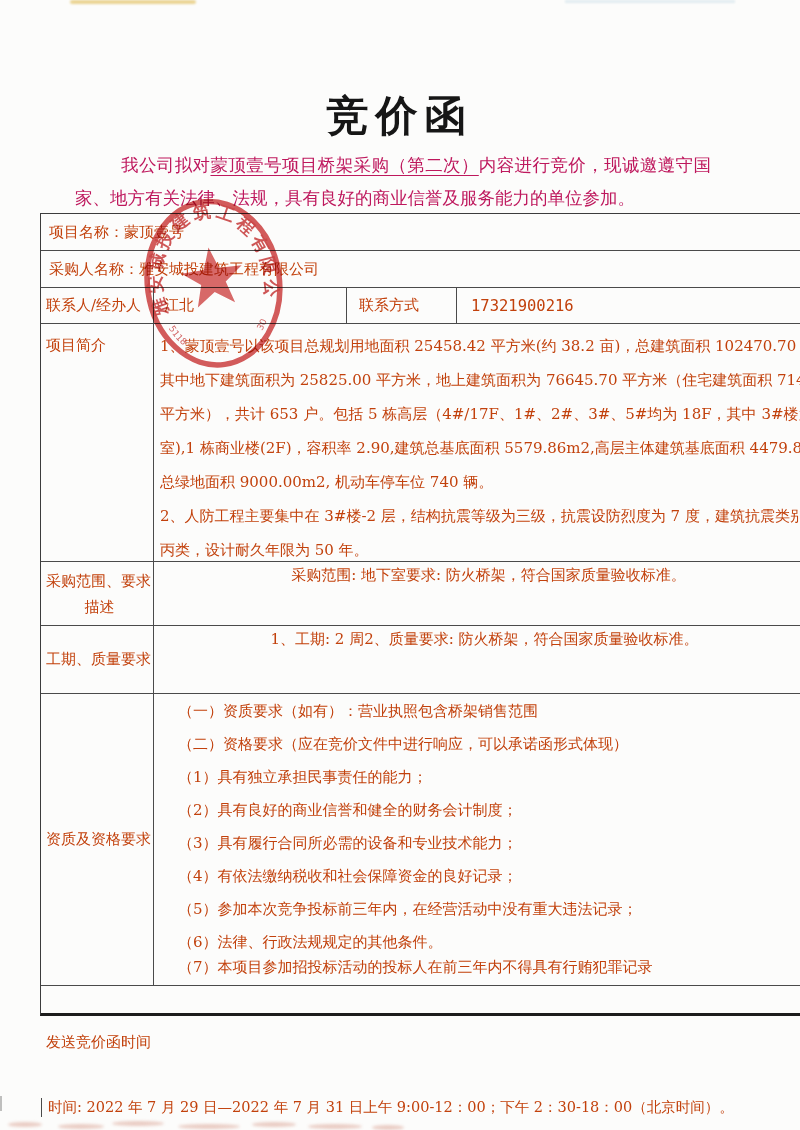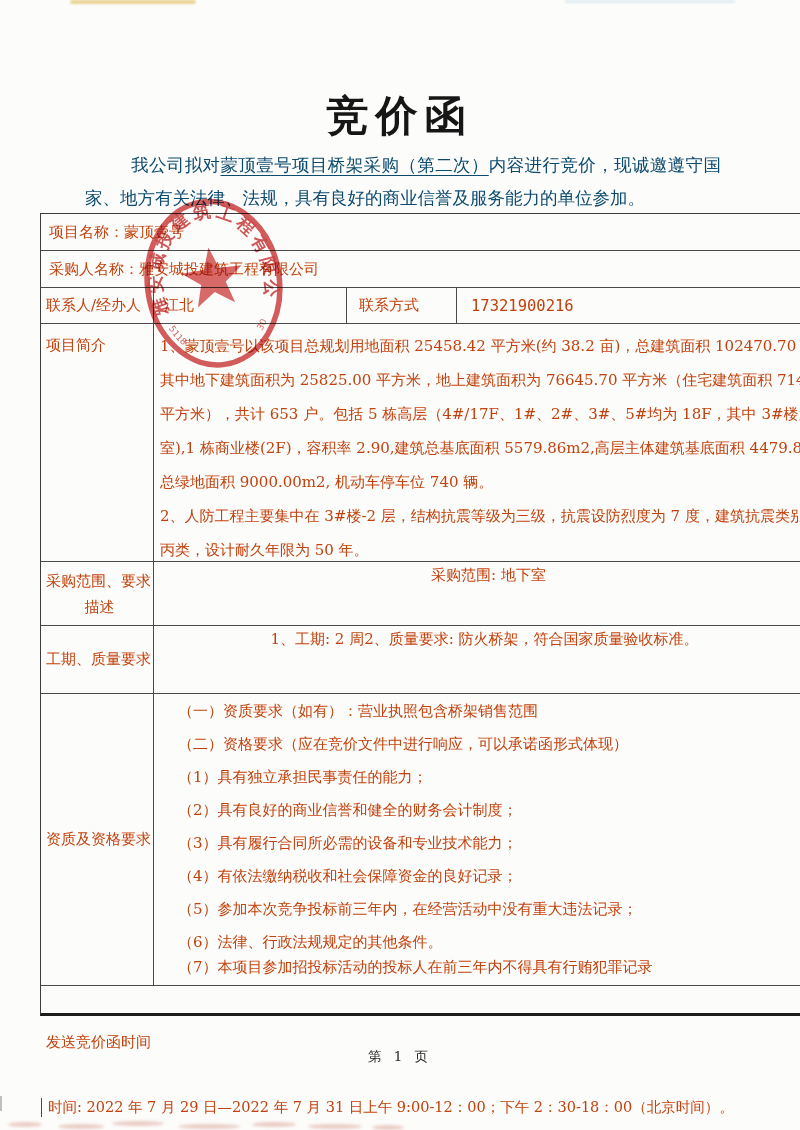--- a/index.html
+++ b/index.html
@@ -9,23 +9,23 @@
     background:#fcfcfb; overflow:hidden; color:#1e1e1e;
     font-family:"DejaVu Serif","Liberation Serif",serif;
     text-decoration:underline;
   }
   .doc-title {
     position:absolute; top:88px; left:0; width:100%;
     text-align:center; font-size:42px; font-weight:bold; letter-spacing:7px;
     font-family:"DejaVu Sans","Liberation Sans",sans-serif; color:#161616;
   }
   .intro {
-    position:absolute; left:85px; top:149px; width:636px;
+    position:absolute; left:75px; top:149px; width:636px;
     font-size:17.5px; line-height:33px; text-align:justify; text-indent:46px;
-    color:#0c4a6e;
+    color:#be185d;
   }
   .intro .u { text-decoration:underline; text-underline-offset:4px; }
 
   
   .doc-table {
     position:absolute; left:40px; top:213px; width:776px;
     border:1.5px solid #3c3c3c; border-bottom:3px solid #1c1c1c;
     font-size:15px; color:#c2410c;
   }
   .trow { display:flex; border-top:1px solid #4a4a4a; }
@@ -119,20 +119,21 @@
       </div>
     </div>
 
     <div class="trow r5">
       <div class="cell lbl">
         <div class="l1">采购范围、要求</div>
         <div class="l2">描述</div>
       </div>
       <div class="cell r5-content">
         <div>采购范围: 地下室</div>
+        <div>要求: 防火桥架，符合国家质量验收标准。</div>
       </div>
     </div>
 
     <div class="trow r6">
       <div class="cell lbl">工期、质量要求</div>
       <div class="cell r6-content">
         <div>1、工期: 2 周</div>
         <div>2、质量要求: 防火桥架，符合国家质量验收标准。</div>
       </div>
     </div>
@@ -172,21 +173,20 @@
       </text>
       <text font-size="9" fill="#c93a3a" opacity="0.85" font-family="DejaVu Sans, Liberation Sans, sans-serif">
         <textPath href="#arcPathBottom" xlink:href="#arcPathBottom" startOffset="6%">5118</textPath>
       </text>
       <text font-size="9" fill="#c93a3a" opacity="0.85" font-family="DejaVu Sans, Liberation Sans, sans-serif">
         <textPath href="#arcPathBottom" xlink:href="#arcPathBottom" startOffset="82%">30</textPath>
       </text>
     </svg>
   </div>
 
-  <div class="footer-page">第 1 页</div>
 
   <div class="artifact smear-top-left"></div>
   <div class="artifact smear-top-right"></div>
   <div class="artifact edge-mark-left"></div>
   <div class="artifact blot b1"></div>
   <div class="artifact blot b2"></div>
   <div class="artifact blot b3"></div>
   <div class="artifact blot b4"></div>
   <div class="artifact blot b5"></div>
   <div class="artifact blot b6"></div>

